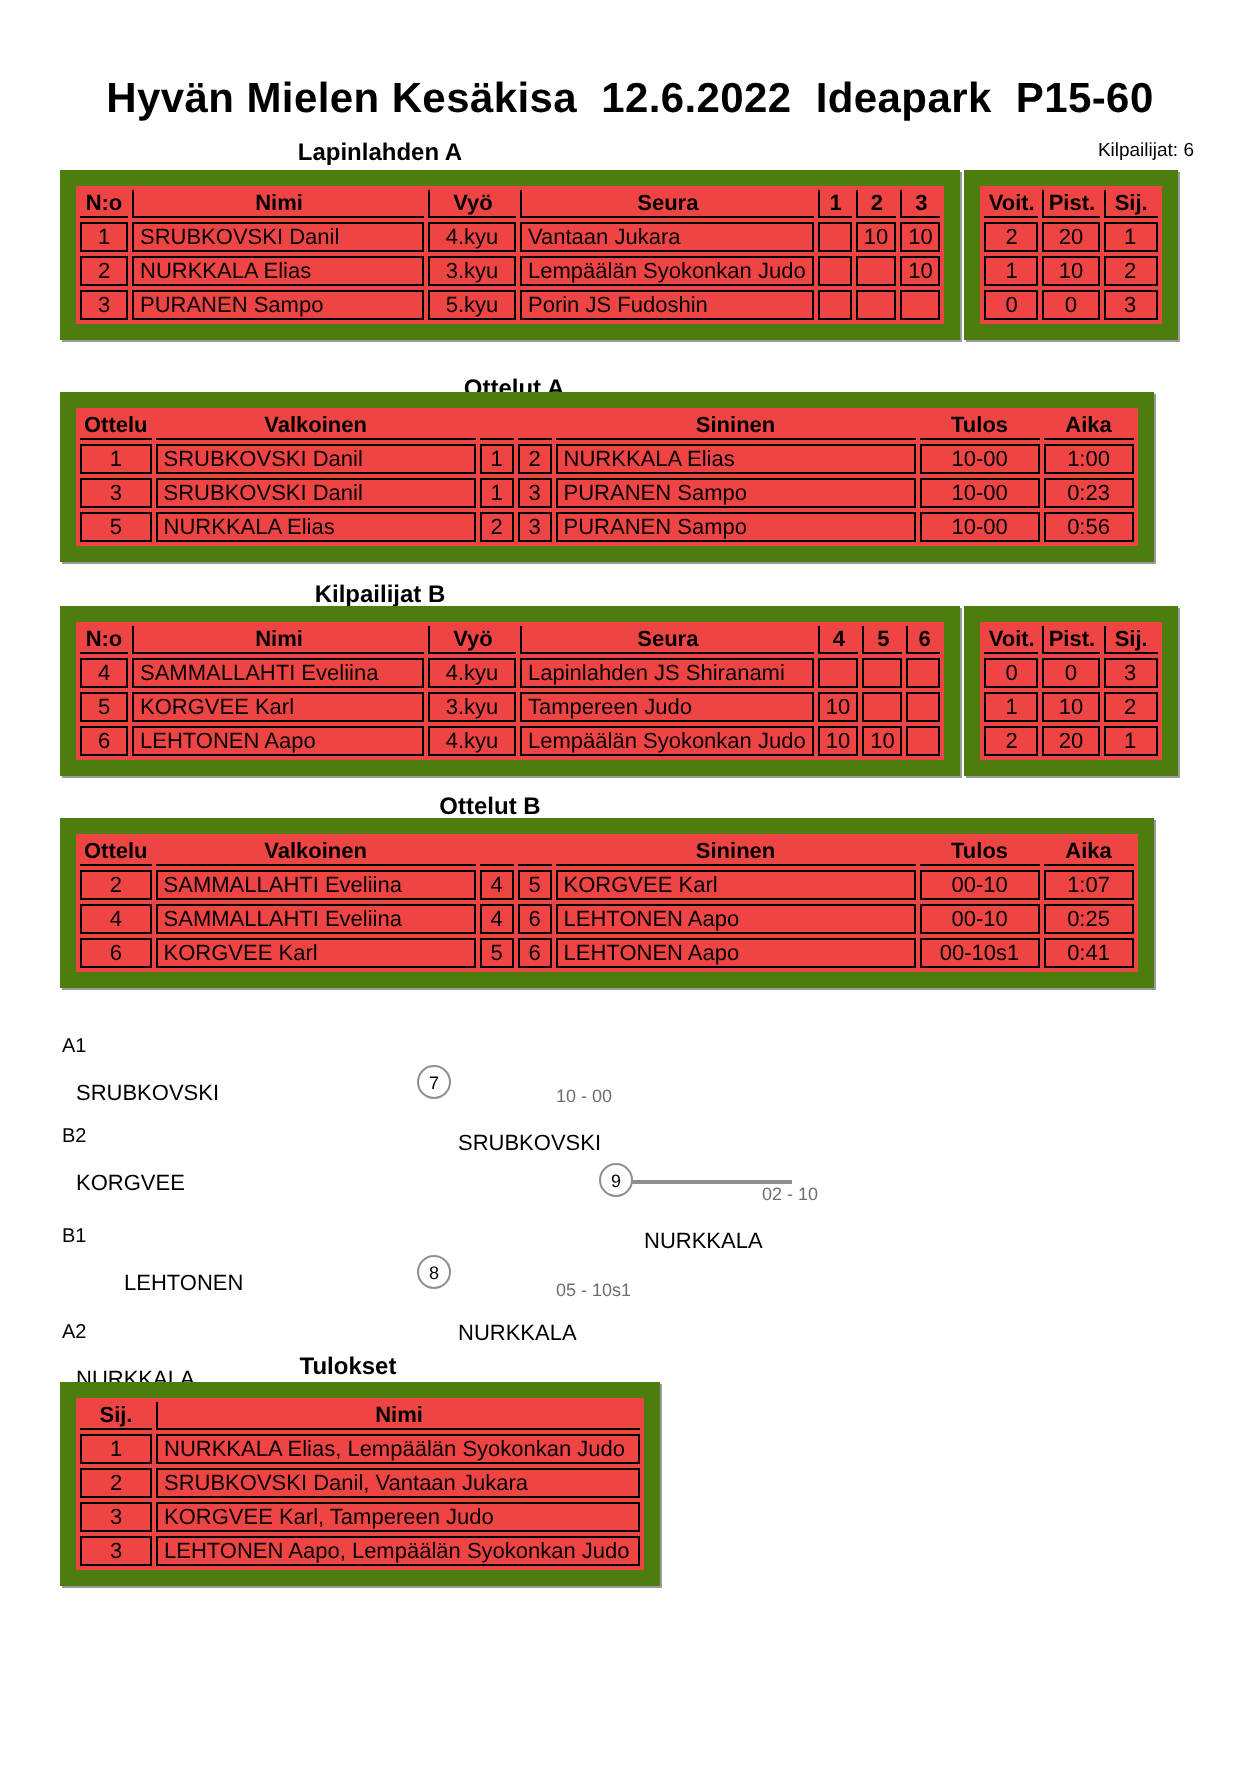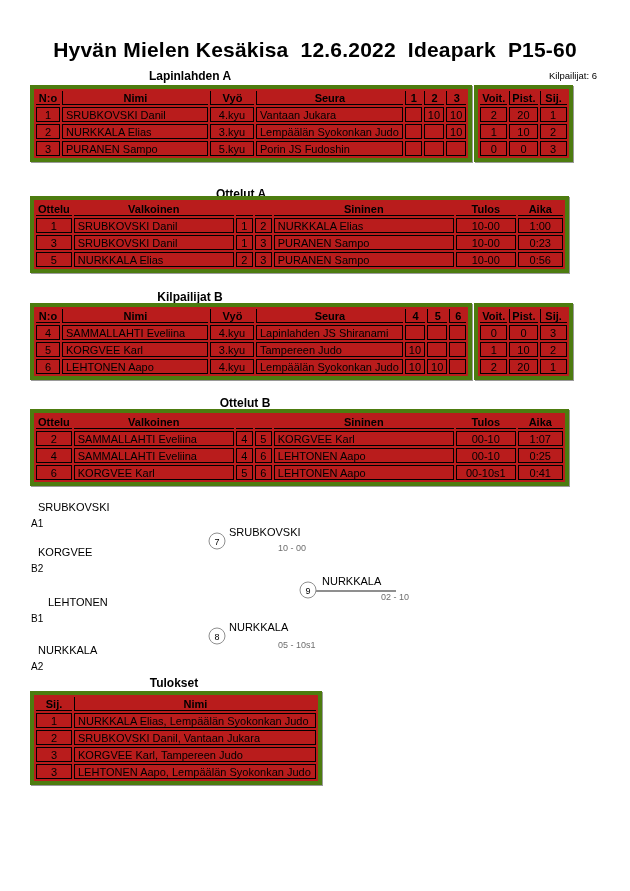--- a/index.html
+++ b/index.html
@@ -12,21 +12,21 @@
   .main-title {
     top:38px; left:0; width:630px; text-align:center;
     font-size:21px; font-weight:bold; white-space:pre; letter-spacing:0.2px;
   }
   .sec-title { font-size:12px; font-weight:bold; text-align:center; }
   .count-label { font-size:9.5px;margin-left:39px; }
 
   
   table.grid {
     border-collapse:separate; border-spacing:2px; table-layout:fixed;
-    border:4px solid #4d7c0f; background:#b91c1c; box-shadow:1px 1px 0 #9a9a9a;
+    border:8px solid #4d7c0f; background:#ef4444; box-shadow:1px 1px 0 #9a9a9a;
     font-size:11px;
   }
   table.grid th {
     border:none; border-bottom:1px solid #000; font-weight:bold;
     height:13px; padding:0 2px; white-space:nowrap; overflow:visible;
     text-align:center; font-size:11px;
   }
   table.grid.sep th + th { border-left:1px solid #000; }
   table.grid td {
     border:1px solid #000; height:13px; padding:0 3px;
@@ -44,21 +44,21 @@
   .bx2 { left:30px; top:116px; width:186px; height:48px; border-width:2px 2px 2px 0; border-radius:0 8px 8px 0; }
   .l7  { left:216px; top:46px; width:91px; height:48px; border-width:2px 2px 0 0; border-radius:0 8px 0 0; }
   .l8  { left:216px; top:94px; width:91px; height:49px; border-width:0 2px 2px 0; border-radius:0 0 8px 0; }
   .fline { left:316px; top:95px; width:80px; height:2px; background:#8f8f8f; }
   .mcircle {
     position:absolute; width:15px; height:15px; border:1px solid #8f8f8f;
     border-radius:50%; background:#fff; transform:translate(-50%,-50%);
     display:flex; align-items:center; justify-content:center;
     font-size:9px; color:#000;
   }
-  .bname { position:absolute; font-size:11px; white-space:nowrap; }
+  .bname { position:absolute; font-size:11px; white-space:nowrap;margin-top:40px; }
   .bseed { position:absolute; font-size:10px; white-space:nowrap; }
   .bscore { position:absolute; font-size:9px; color:#6e6e6e; white-space:nowrap;margin-left:44px; }
 </style>
 </head>
 <body>
 
 <div>
 
   <div class="abs main-title">Hyvän Mielen Kesäkisa  12.6.2022  Ideapark  P15-60</div>
 
@@ -143,21 +143,21 @@
         </tr>
         <tr>
           <td class="c">0</td>
           <td class="c">0</td>
           <td class="c">3</td>
         </tr>
       </tbody>
     </table>
   </div>
 
-  <div class="abs sec-title" style="top:187px; left:26px; width:430px;">Ottelut A</div>
+  <div class="abs sec-title" style="top:187px; left:42px; width:430px;">Ottelut A</div>
 
   <table class="abs grid" style="top:196px; left:30px;">
     <colgroup>
         <col style="width:34px">
         <col style="width:160px">
         <col style="width:17px">
         <col style="width:17px">
         <col style="width:180px">
         <col style="width:60px">
         <col style="width:45px">
@@ -350,21 +350,21 @@
     <div class="ln bx2"></div>
     <div class="ln l7"></div>
     <div class="ln l8"></div>
     <div class="fline abs"></div>
 
     <span class="bname" style="left:38px; top:6px;">SRUBKOVSKI</span>
     <span class="bseed" style="left:31px; top:23px;">A1</span>
     <span class="bname" style="left:38px; top:51px;">KORGVEE</span>
     <span class="bseed" style="left:31px; top:68px;">B2</span>
 
-    <span class="bname" style="left:24px; top:101px;padding-left:24px;">LEHTONEN</span>
+    <span class="bname" style="left:38px; top:101px;padding-left:24px;">LEHTONEN</span>
     <span class="bseed" style="left:31px; top:118px;">B1</span>
     <span class="bname" style="left:38px; top:149px;">NURKKALA</span>
     <span class="bseed" style="left:31px; top:166px;">A2</span>
 
     <span class="bname" style="left:229px; top:31px;">SRUBKOVSKI</span>
     <span class="bscore" style="left:234px; top:48px;">10 - 00</span>
     <span class="bname" style="left:229px; top:126px;">NURKKALA</span>
     <span class="bscore" style="left:234px; top:145px;">05 - 10s1</span>
     <span class="bname" style="left:322px; top:80px;">NURKKALA</span>
     <span class="bscore" style="left:337px; top:97px;">02 - 10</span>

